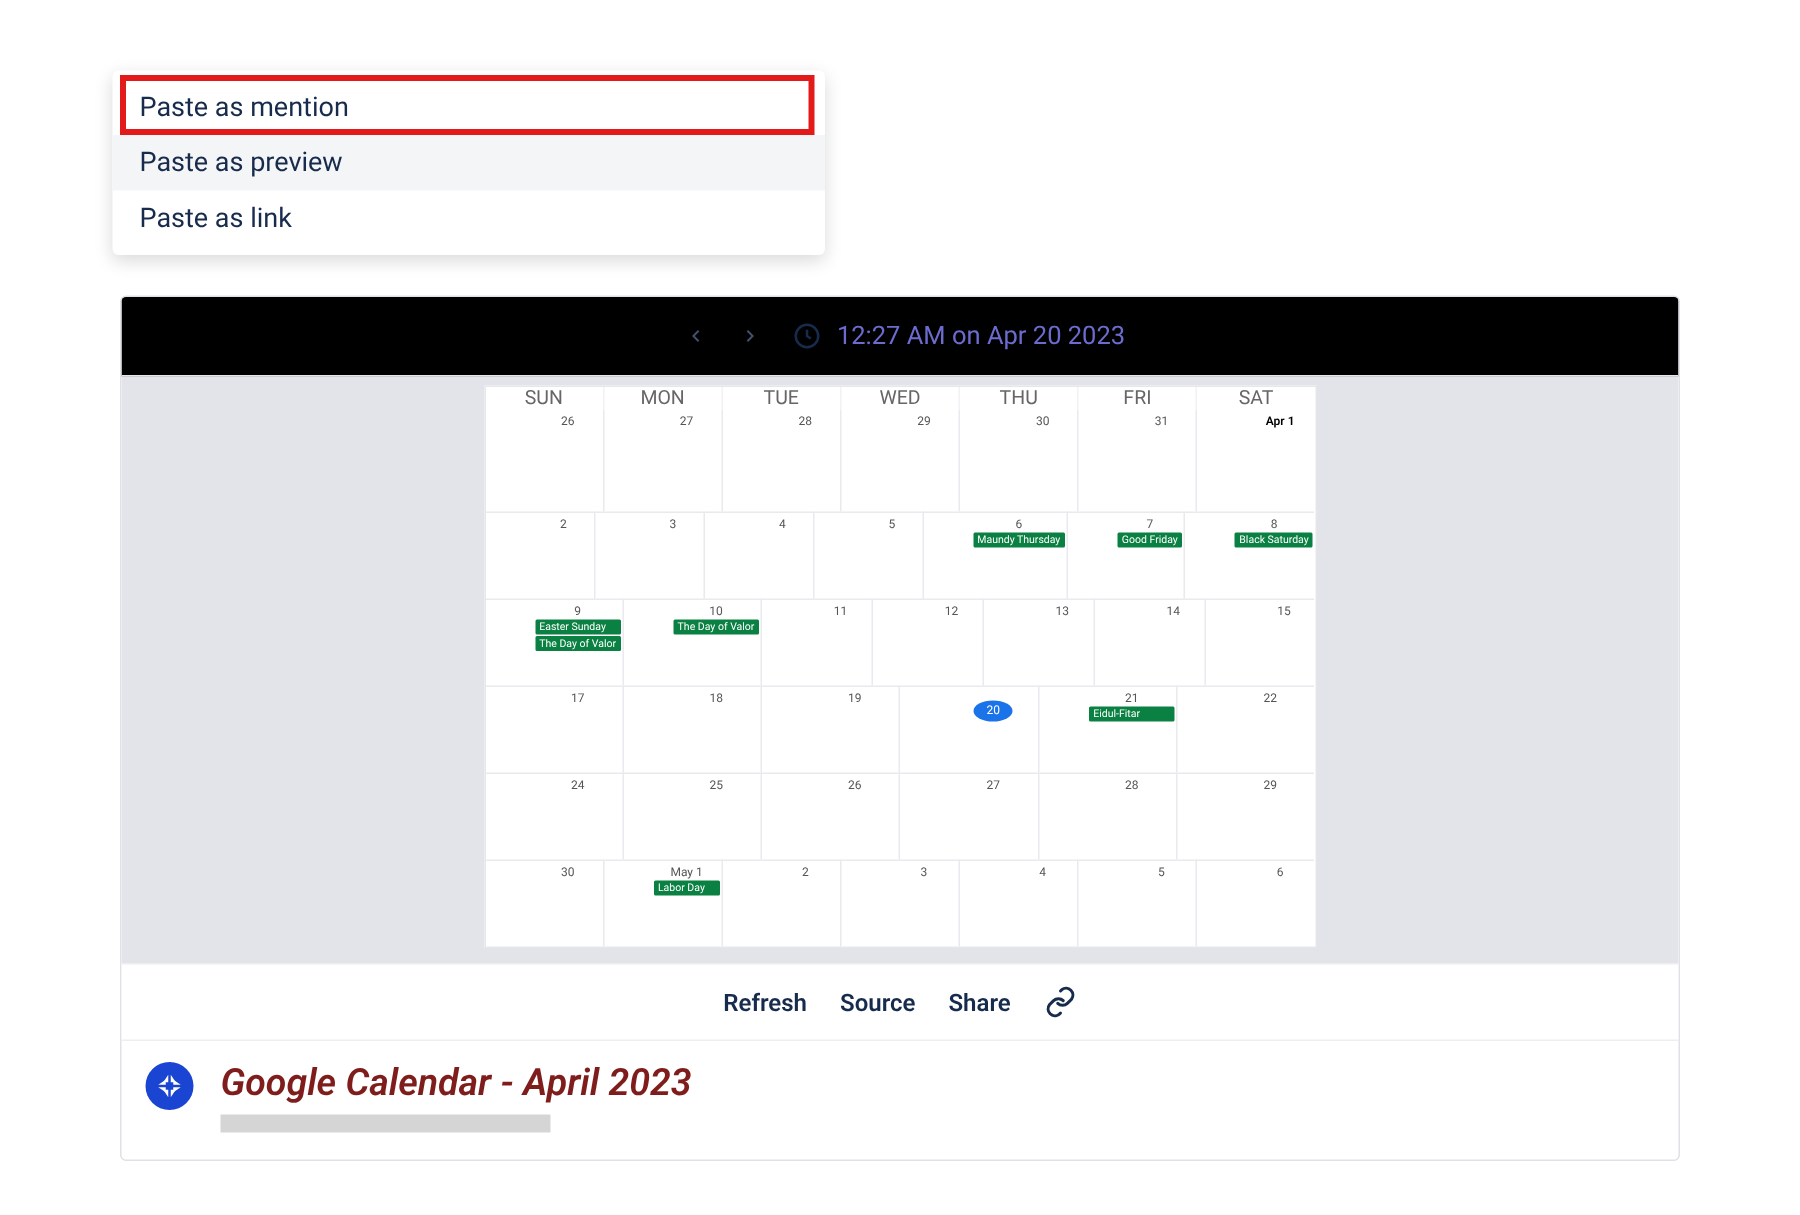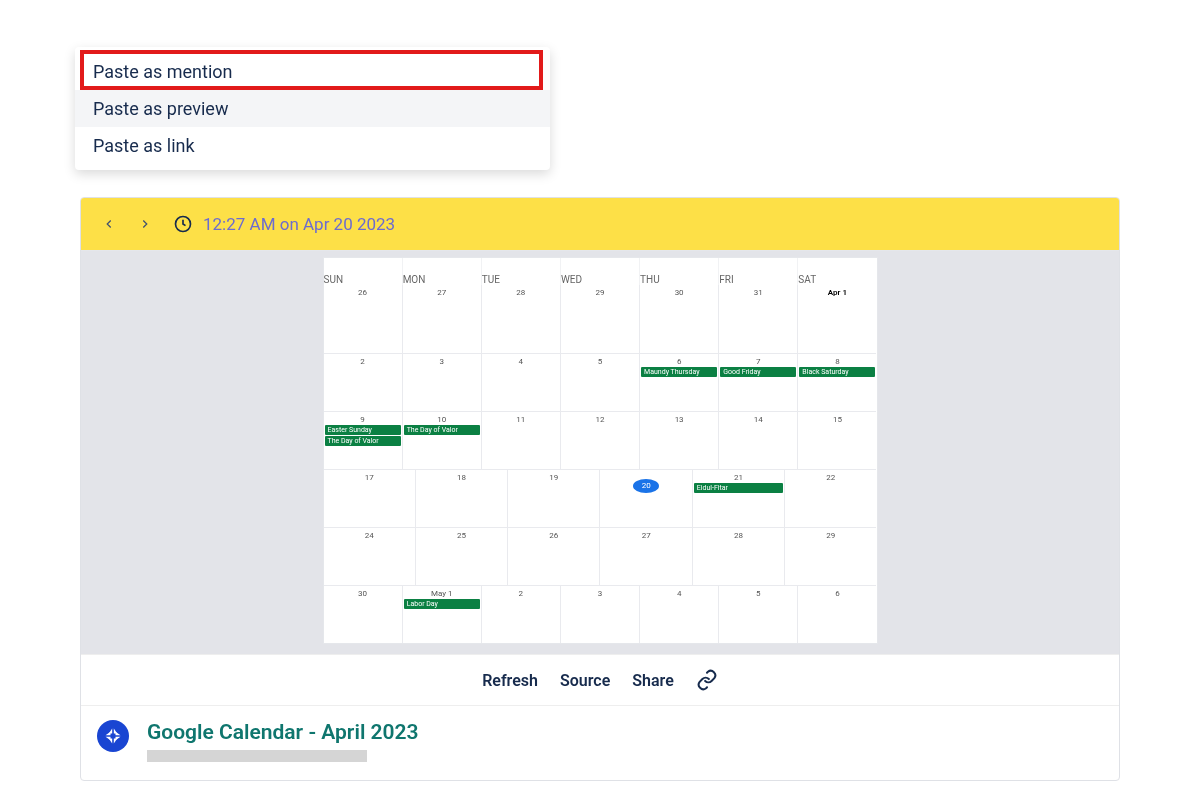--- a/index.html
+++ b/index.html
@@ -50,22 +50,23 @@
     width: 1040px;
     border: 1px solid #dfe1e6;
     border-radius: 4px;
     overflow: hidden;
   }
   .card-header {
     display: flex;
     align-items: center;
     gap: 8px;
     padding: 12px 14px;
-    background: #fde047;
+    background: #000000;
     border-bottom: 1px solid #e5e7eb;
+    justify-content: center;
   }
   .nav-arrow {
     width: 28px;
     height: 28px;
     display: flex;
     align-items: center;
     justify-content: center;
     color: #42526e;
     cursor: pointer;
   }
@@ -88,38 +89,39 @@
   .calendar-grid {
     background: #fff;
     border: 1px solid #e5e7eb;
     width: 555px;
   }
   .dow-row {
     display: flex;
   }
   .dow-cell {
     flex: 1;
-    text-align: left;
-    font-size: 10px;
+    text-align: center;
+    font-size: 13px;
     color: #666;
-    padding: 16px 0 0 0;
+    padding: 0 0 0 0;
     border-right: 1px solid #f1f2f4;
     border-bottom: 0;
   }
   .dow-cell:last-child { border-right: none; }
   .week-row {
     display: flex;
     height: 58px;
   }
   .day-cell {
     flex: 1;
     border-right: 1px solid #e9eaee;
     border-top: 1px solid #e9eaee;
     position: relative;
     padding-top: 3px;
+    padding-left: 32px;
   }
   .day-cell.notop { border-top: none; }
   .day-cell:last-child { border-right: none; }
   .daynum {
     font-size: 8px;
     color: #555;
     text-align: center;
   }
   .daynum.bold { font-weight: 600; color: #000; }
   .daynum.today {
@@ -176,23 +178,24 @@
     height: 32px;
     background: #1945d2;
     border-radius: 50%;
     display: flex;
     align-items: center;
     justify-content: center;
     color: #fff;
     flex-shrink: 0;
   }
   .footer-title {
-    font-size: 21px;
+    font-size: 25px;
     font-weight: 600;
-    color: #0f766e;
+    color: #7f1d1d;
+    font-style: italic;
   }
   .redacted {
     margin-top: 6px;
     width: 220px;
     height: 12px;
     background: #d5d5d5;
   }
 </style>
 </head>
 <body>

